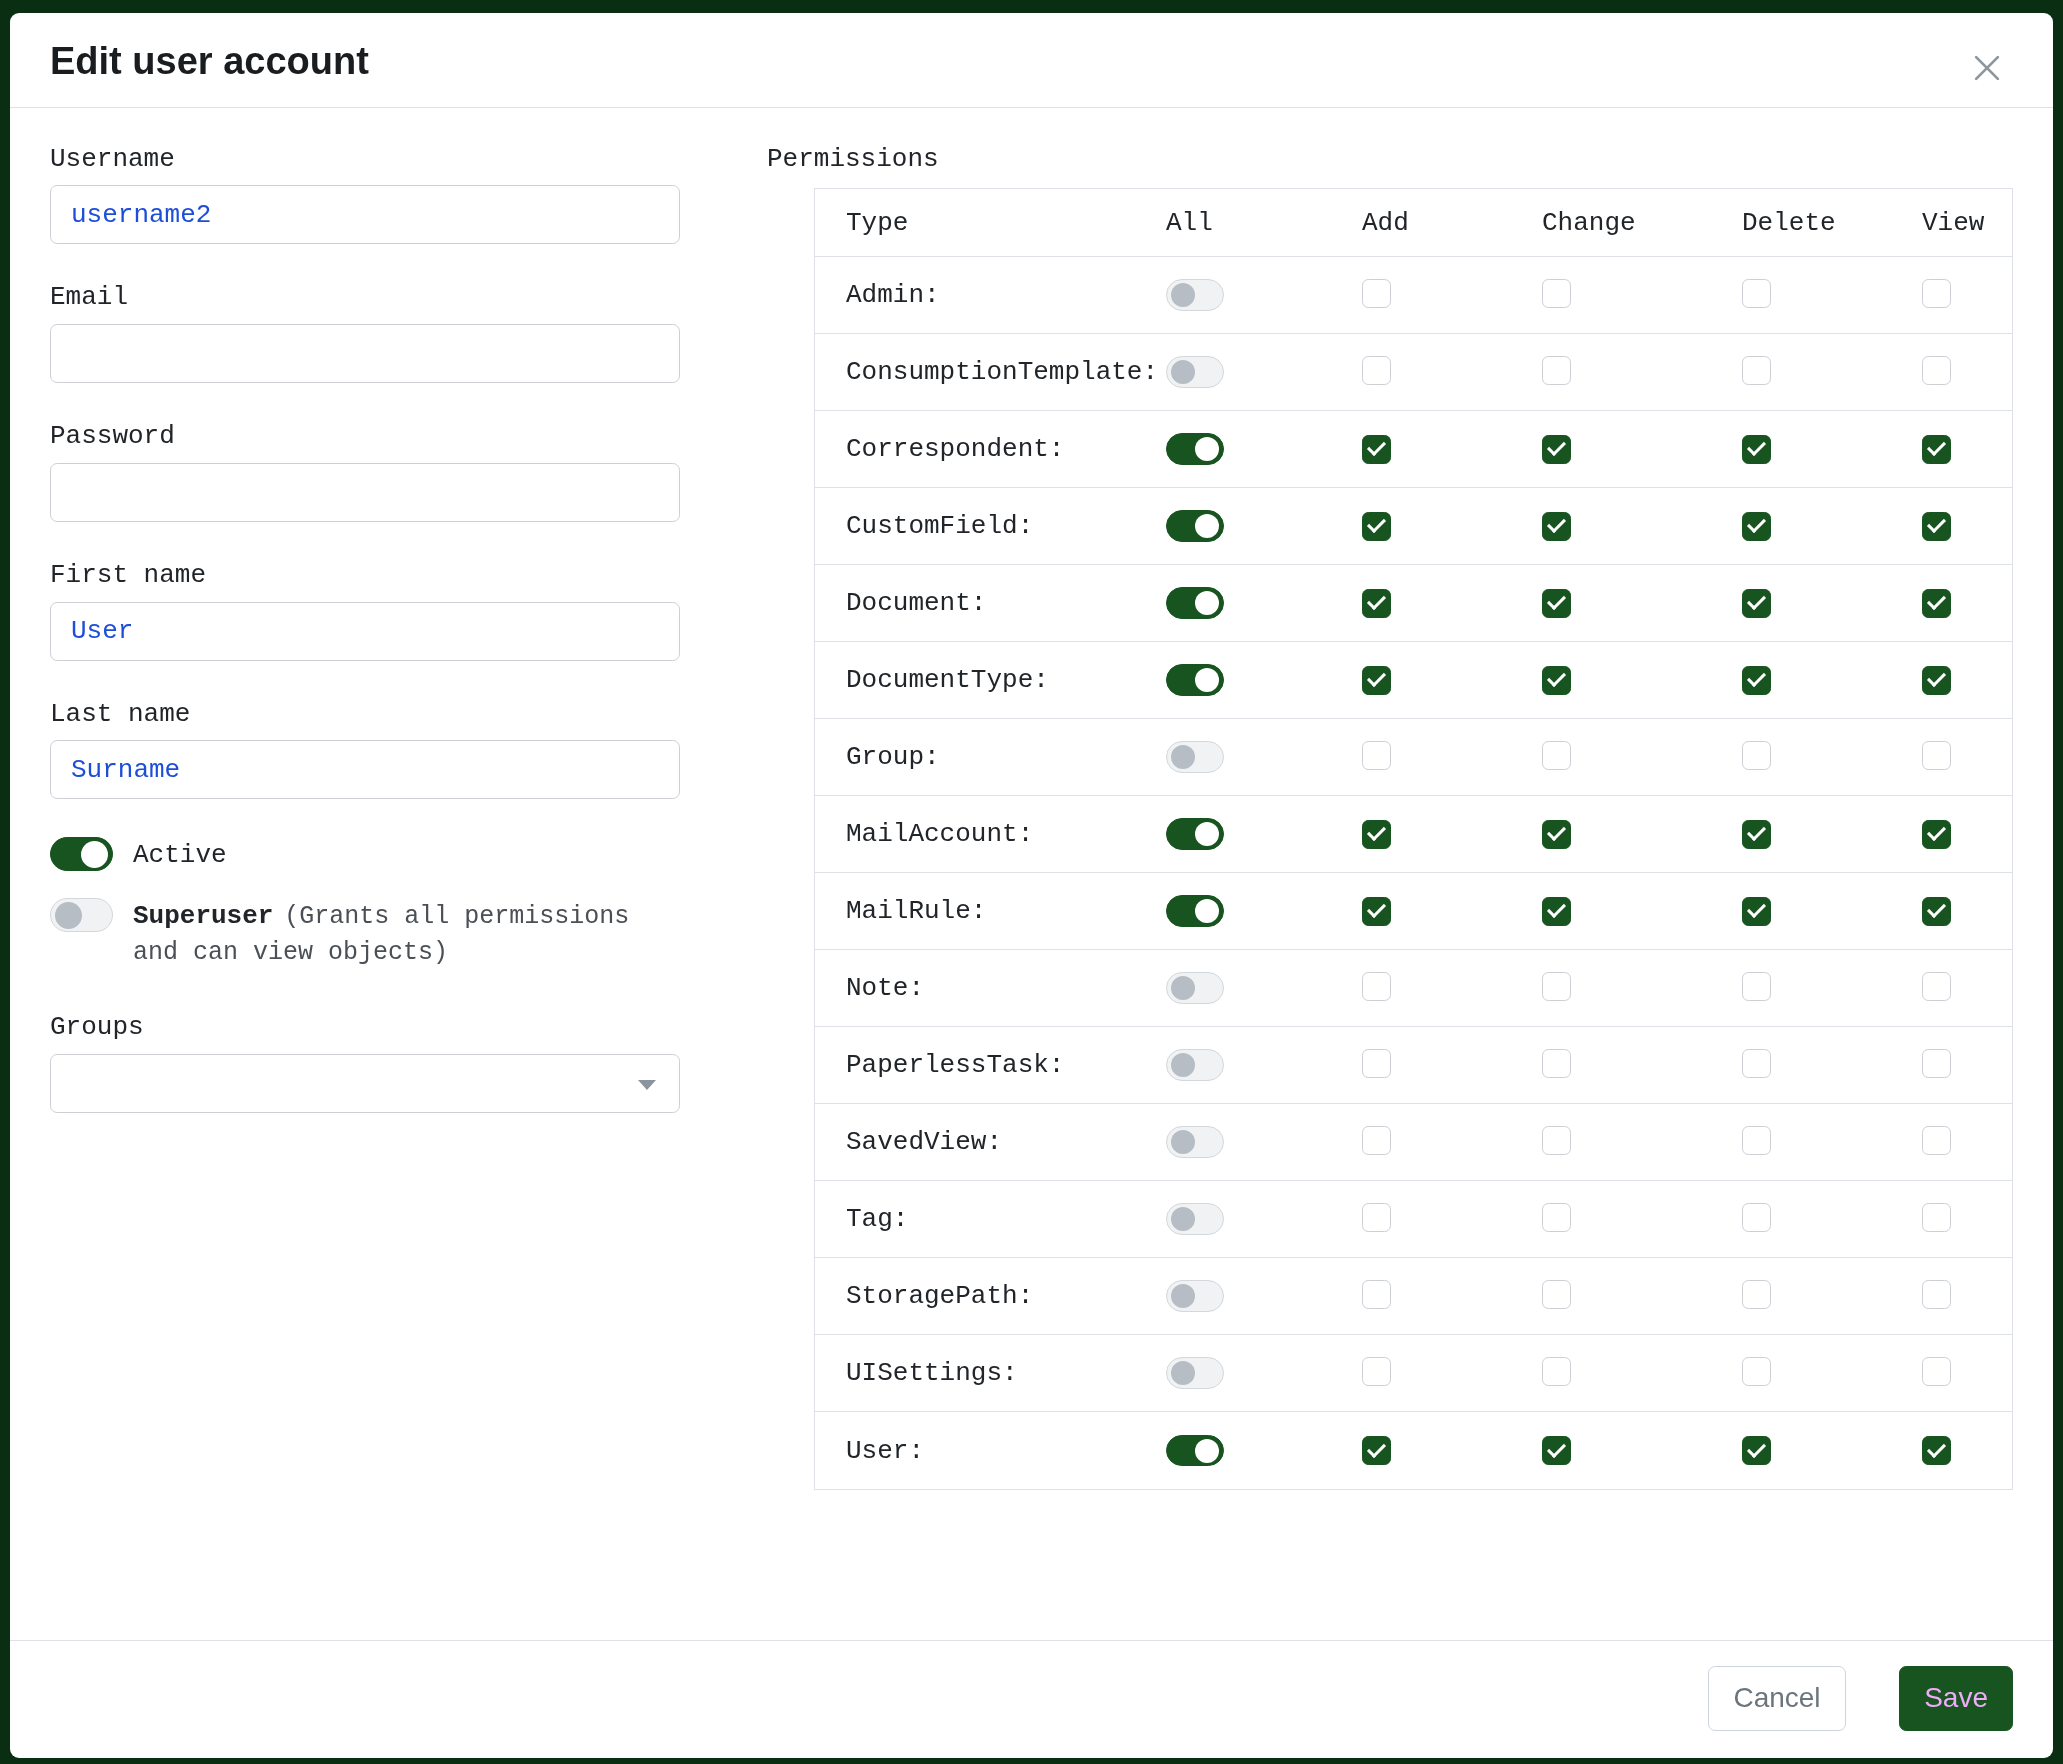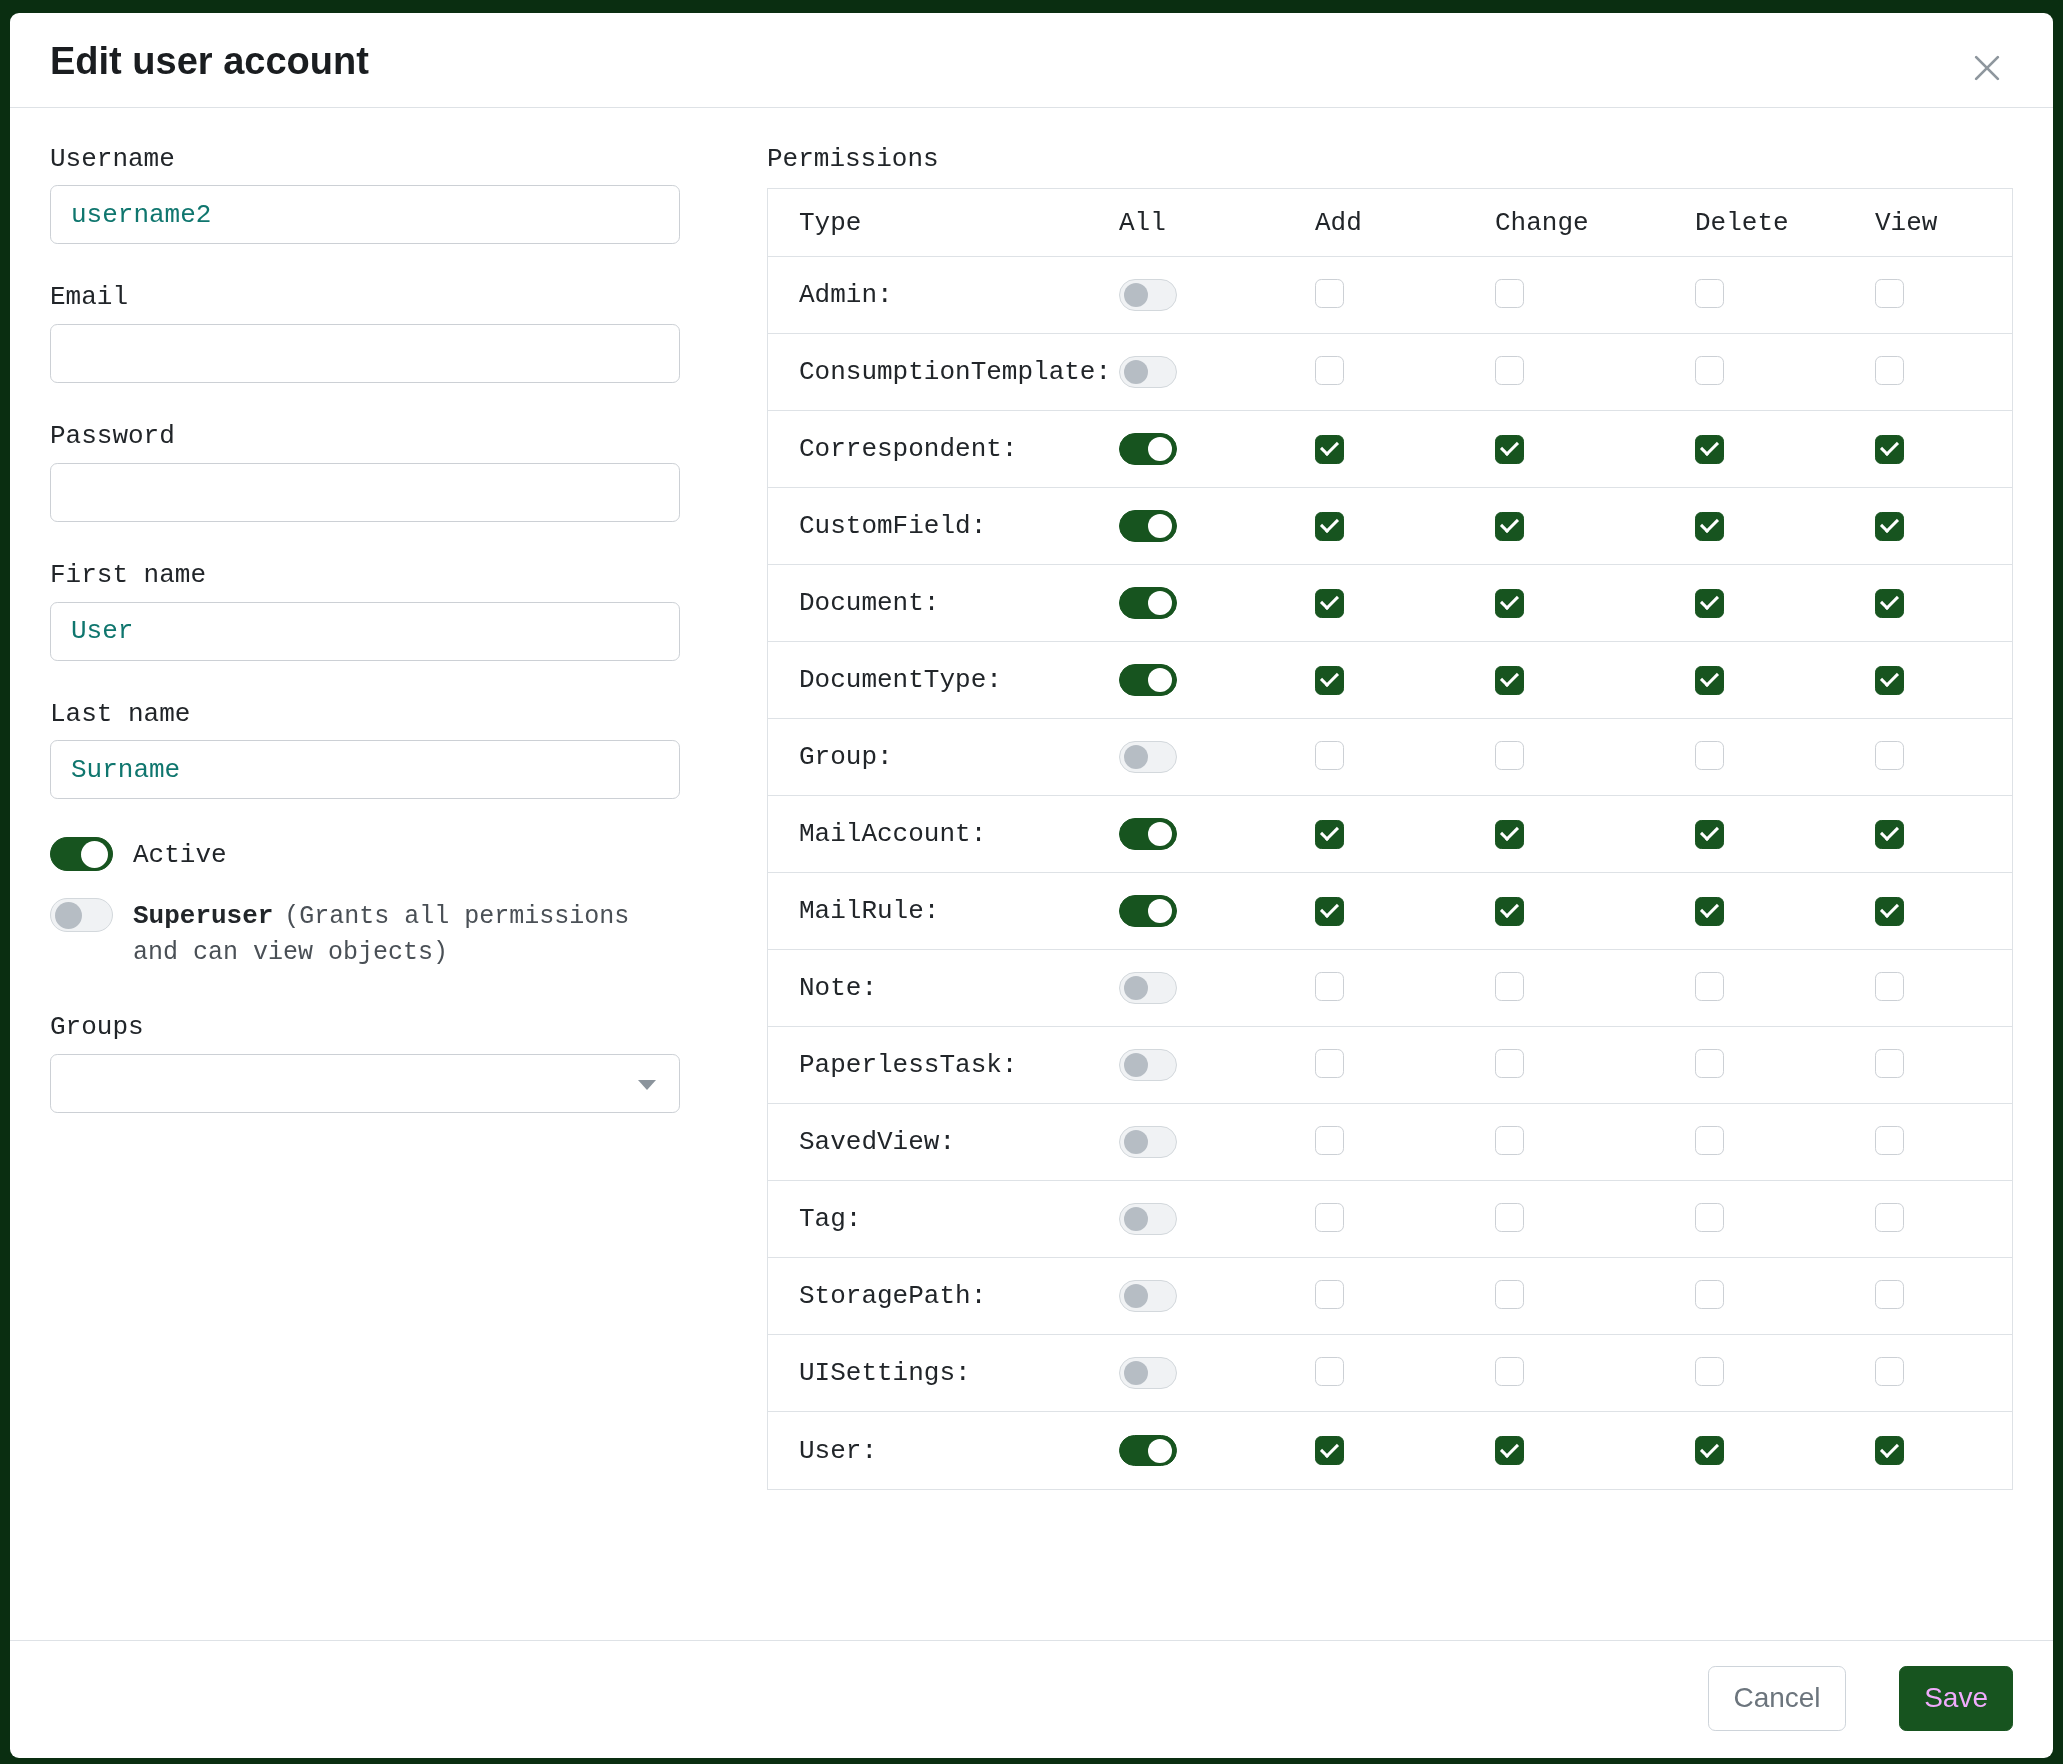--- a/index.html
+++ b/index.html
@@ -37,21 +37,21 @@
     font-family:Liberation Mono, monospace;
   }
   .left-col { width:630px; flex-shrink:0; }
   .right-col { flex:1; min-width:0; }
 
   .field { margin-bottom:38px; }
   .field-label { display:block; font-size:26px; margin-bottom:11.7px; color:#212529; }
   .text-input {
     width:100%; height:59px;
     border:0.9px solid #ccd0d5; border-radius:7.2px;
-    font-size:26px; font-family:inherit; color:#0f766e;
+    font-size:26px; font-family:inherit; color:#1d4ed8;
     padding:0 20px; outline:none; background:#fff;
   }
   .select-box {
     position:relative; width:100%; height:59px;
     border:0.9px solid #ccd0d5; border-radius:7.2px; background:#fff; cursor:pointer;
   }
   .caret {
     position:absolute; right:23.4px; top:25px;
     width:0; height:0;
     border-left:9px solid transparent; border-right:9px solid transparent;
@@ -88,21 +88,21 @@
   .switch-row { display:flex; align-items:flex-start; gap:20px; margin-bottom:25px; }
   .switch-label { font-size:26px; line-height:36px; }
   .switch-label.bold { font-weight:700; }
   .switch-text { font-size:0; max-width:540px; }
   .hint { font-size:25px; color:#4a5056; line-height:36px; }
   .switch-text .switch-label { margin-right:10.8px; }
   .groups-field { margin-top:41px; }
 
   
   .perm-title { font-size:26px; margin-bottom:14.4px; }
-  .perm-table { border:0.9px solid #dee2e6; }
+  .perm-table { border:0.9px solid #dee2e6;margin-left:47px; }
   .perm-row {
     display:grid;
     grid-template-columns:320px 196px 180px 200px 180px 1fr;
     align-items:center;
     height:77px;
     border-bottom:0.9px solid #dee2e6;
     padding-left:31px;
   }
   .perm-row:last-child, .perm-rows > .perm-row:last-child { border-bottom:none; }
   .perm-header-row {

